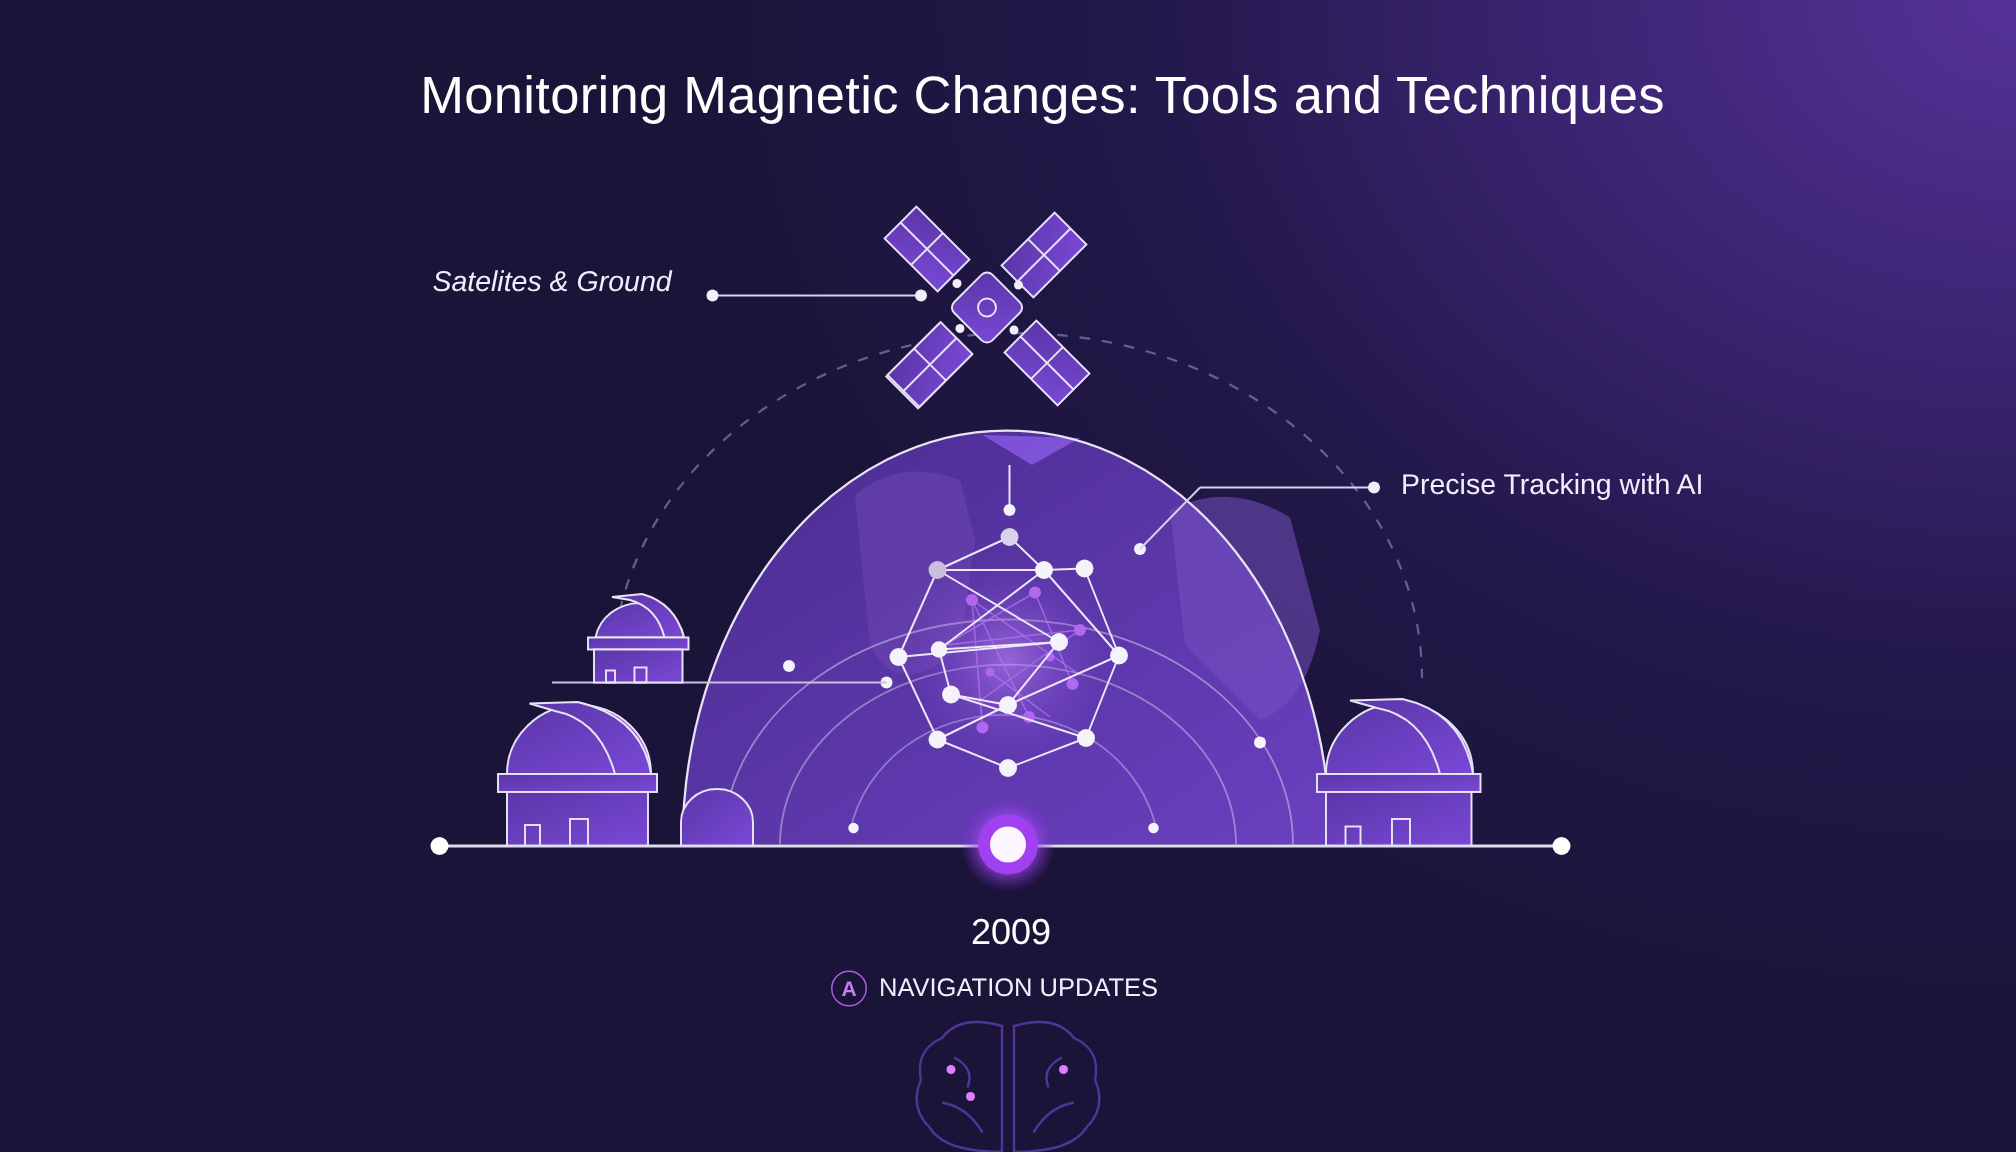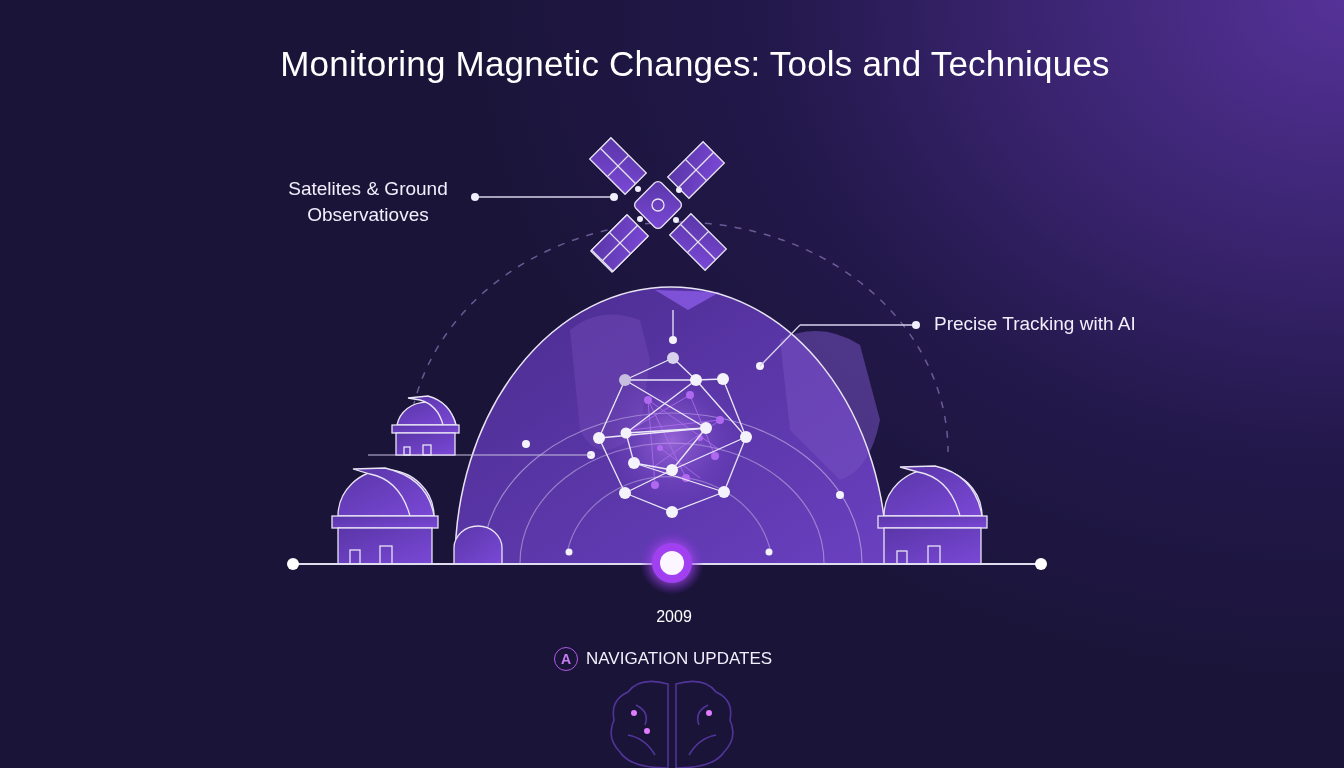--- a/index.html
+++ b/index.html
@@ -1,23 +1,23 @@
 <!DOCTYPE html>
 <html><head>
 <meta charset="utf-8">
 <style>
   html,body{margin:0;padding:0;}
   body{width:1344px;height:768px;overflow:hidden;position:relative;
     background:radial-gradient(ellipse 900px 700px at 1344px 0px,#553298 0%,#3a2470 35%,#22184a 65%,#1a1438 100%);
     font-family:"Liberation Sans",sans-serif;color:#fff;}
   .title{position:absolute;left:0;width:1390px;top:44px;text-align:center;font-size:35px;font-weight:400;color:#fff;letter-spacing:0.2px;}
   .label{position:absolute;font-size:19px;color:#f2eefc;text-align:right;}
-  .lbl-sat{left:272px;top:176px;width:192px;text-align:center;line-height:26px;}
+  .lbl-sat{left:272px;top:176px;width:192px;text-align:center;line-height:26px;font-style:italic;}
   .lbl-ai{left:934px;top:313px;}
-  .year{position:absolute;left:624px;top:608px;width:100px;text-align:center;font-size:16px;color:#fff;}
+  .year{position:absolute;left:624px;top:608px;width:100px;text-align:center;font-size:24px;color:#fff;}
   .nav{position:absolute;left:554px;top:647px;display:flex;align-items:center;gap:8px;font-size:17px;color:#f2eefc;}
   .nav-icon{width:22px;height:22px;border:1.5px solid #b05ae6;border-radius:50%;display:flex;align-items:center;justify-content:center;color:#c77ef2;font-size:14px;font-weight:bold;}
   svg.scene{position:absolute;left:0;top:0;}
 </style>
 </head>
 <body>
 
 <div class="title">Monitoring Magnetic Changes: Tools and Techniques</div>
 
 <svg class="scene" width="1344" height="768" viewBox="0 0 1344 768">
@@ -227,21 +227,20 @@
   </g>
   <g fill="#e07cff">
     <circle cx="634" cy="713" r="3"></circle>
       <circle cx="647" cy="731" r="3"></circle>
       <circle cx="709" cy="713" r="3"></circle>
   </g>
 </svg>
 
 <div class="label lbl-sat">
   <div>Satelites &amp; Ground</div>
-  <div>Observatioves</div>
 </div>
 <div class="label lbl-ai">Precise Tracking with AI</div>
 
 <div class="year">2009</div>
 <div class="nav">
   <span class="nav-icon">A</span>
   <span>NAVIGATION UPDATES</span>
 </div>
 
 </body></html>

